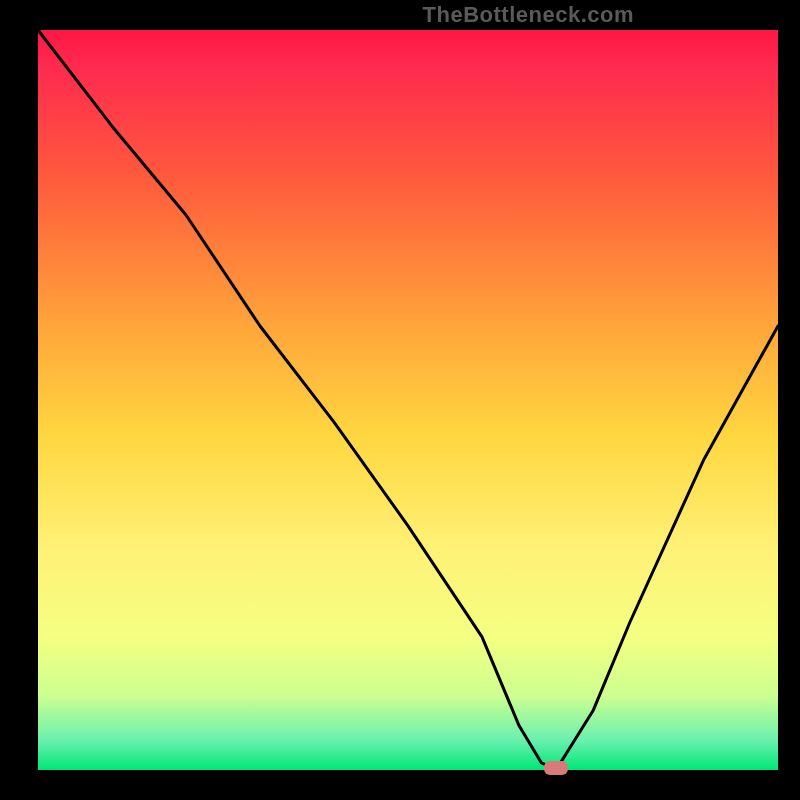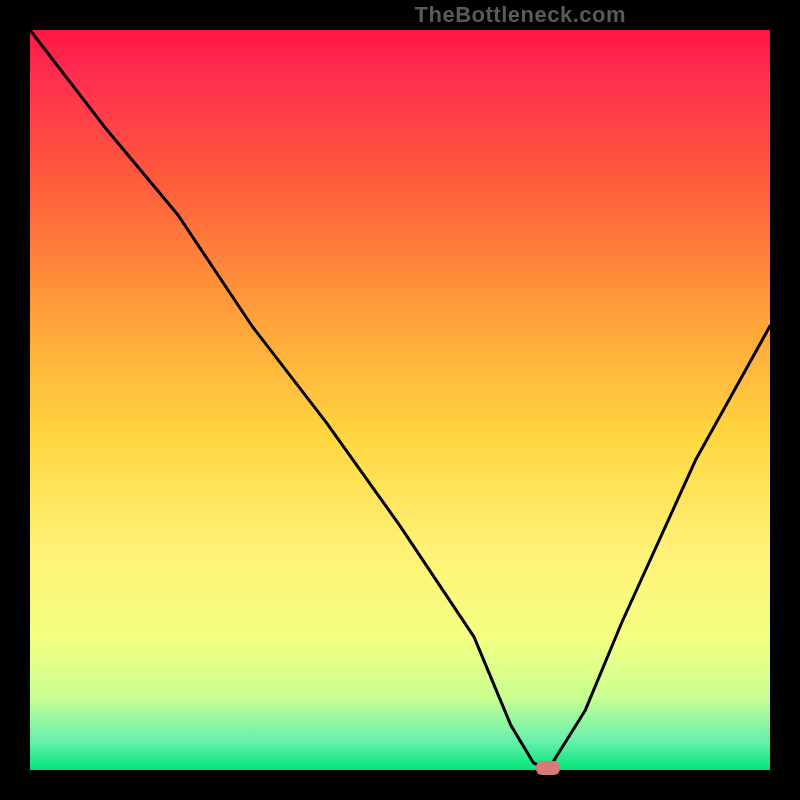--- a/index.html
+++ b/index.html
@@ -9,20 +9,21 @@
     height: 800px;
     background: #000;
     overflow: hidden;
     font-family: Arial, Helvetica, sans-serif;
   }
   .frame {
     position: relative;
     width: 632px;
     height: 800px;
     background: #000;
+    margin-left: 8px;
   }
   .watermark {
     position: absolute;
     top: 2px;
     right: 6px;
     color: #5a5a5a;
     font-size: 22px;
     font-weight: 600;
     letter-spacing: 0.5px;
     user-select: none;

